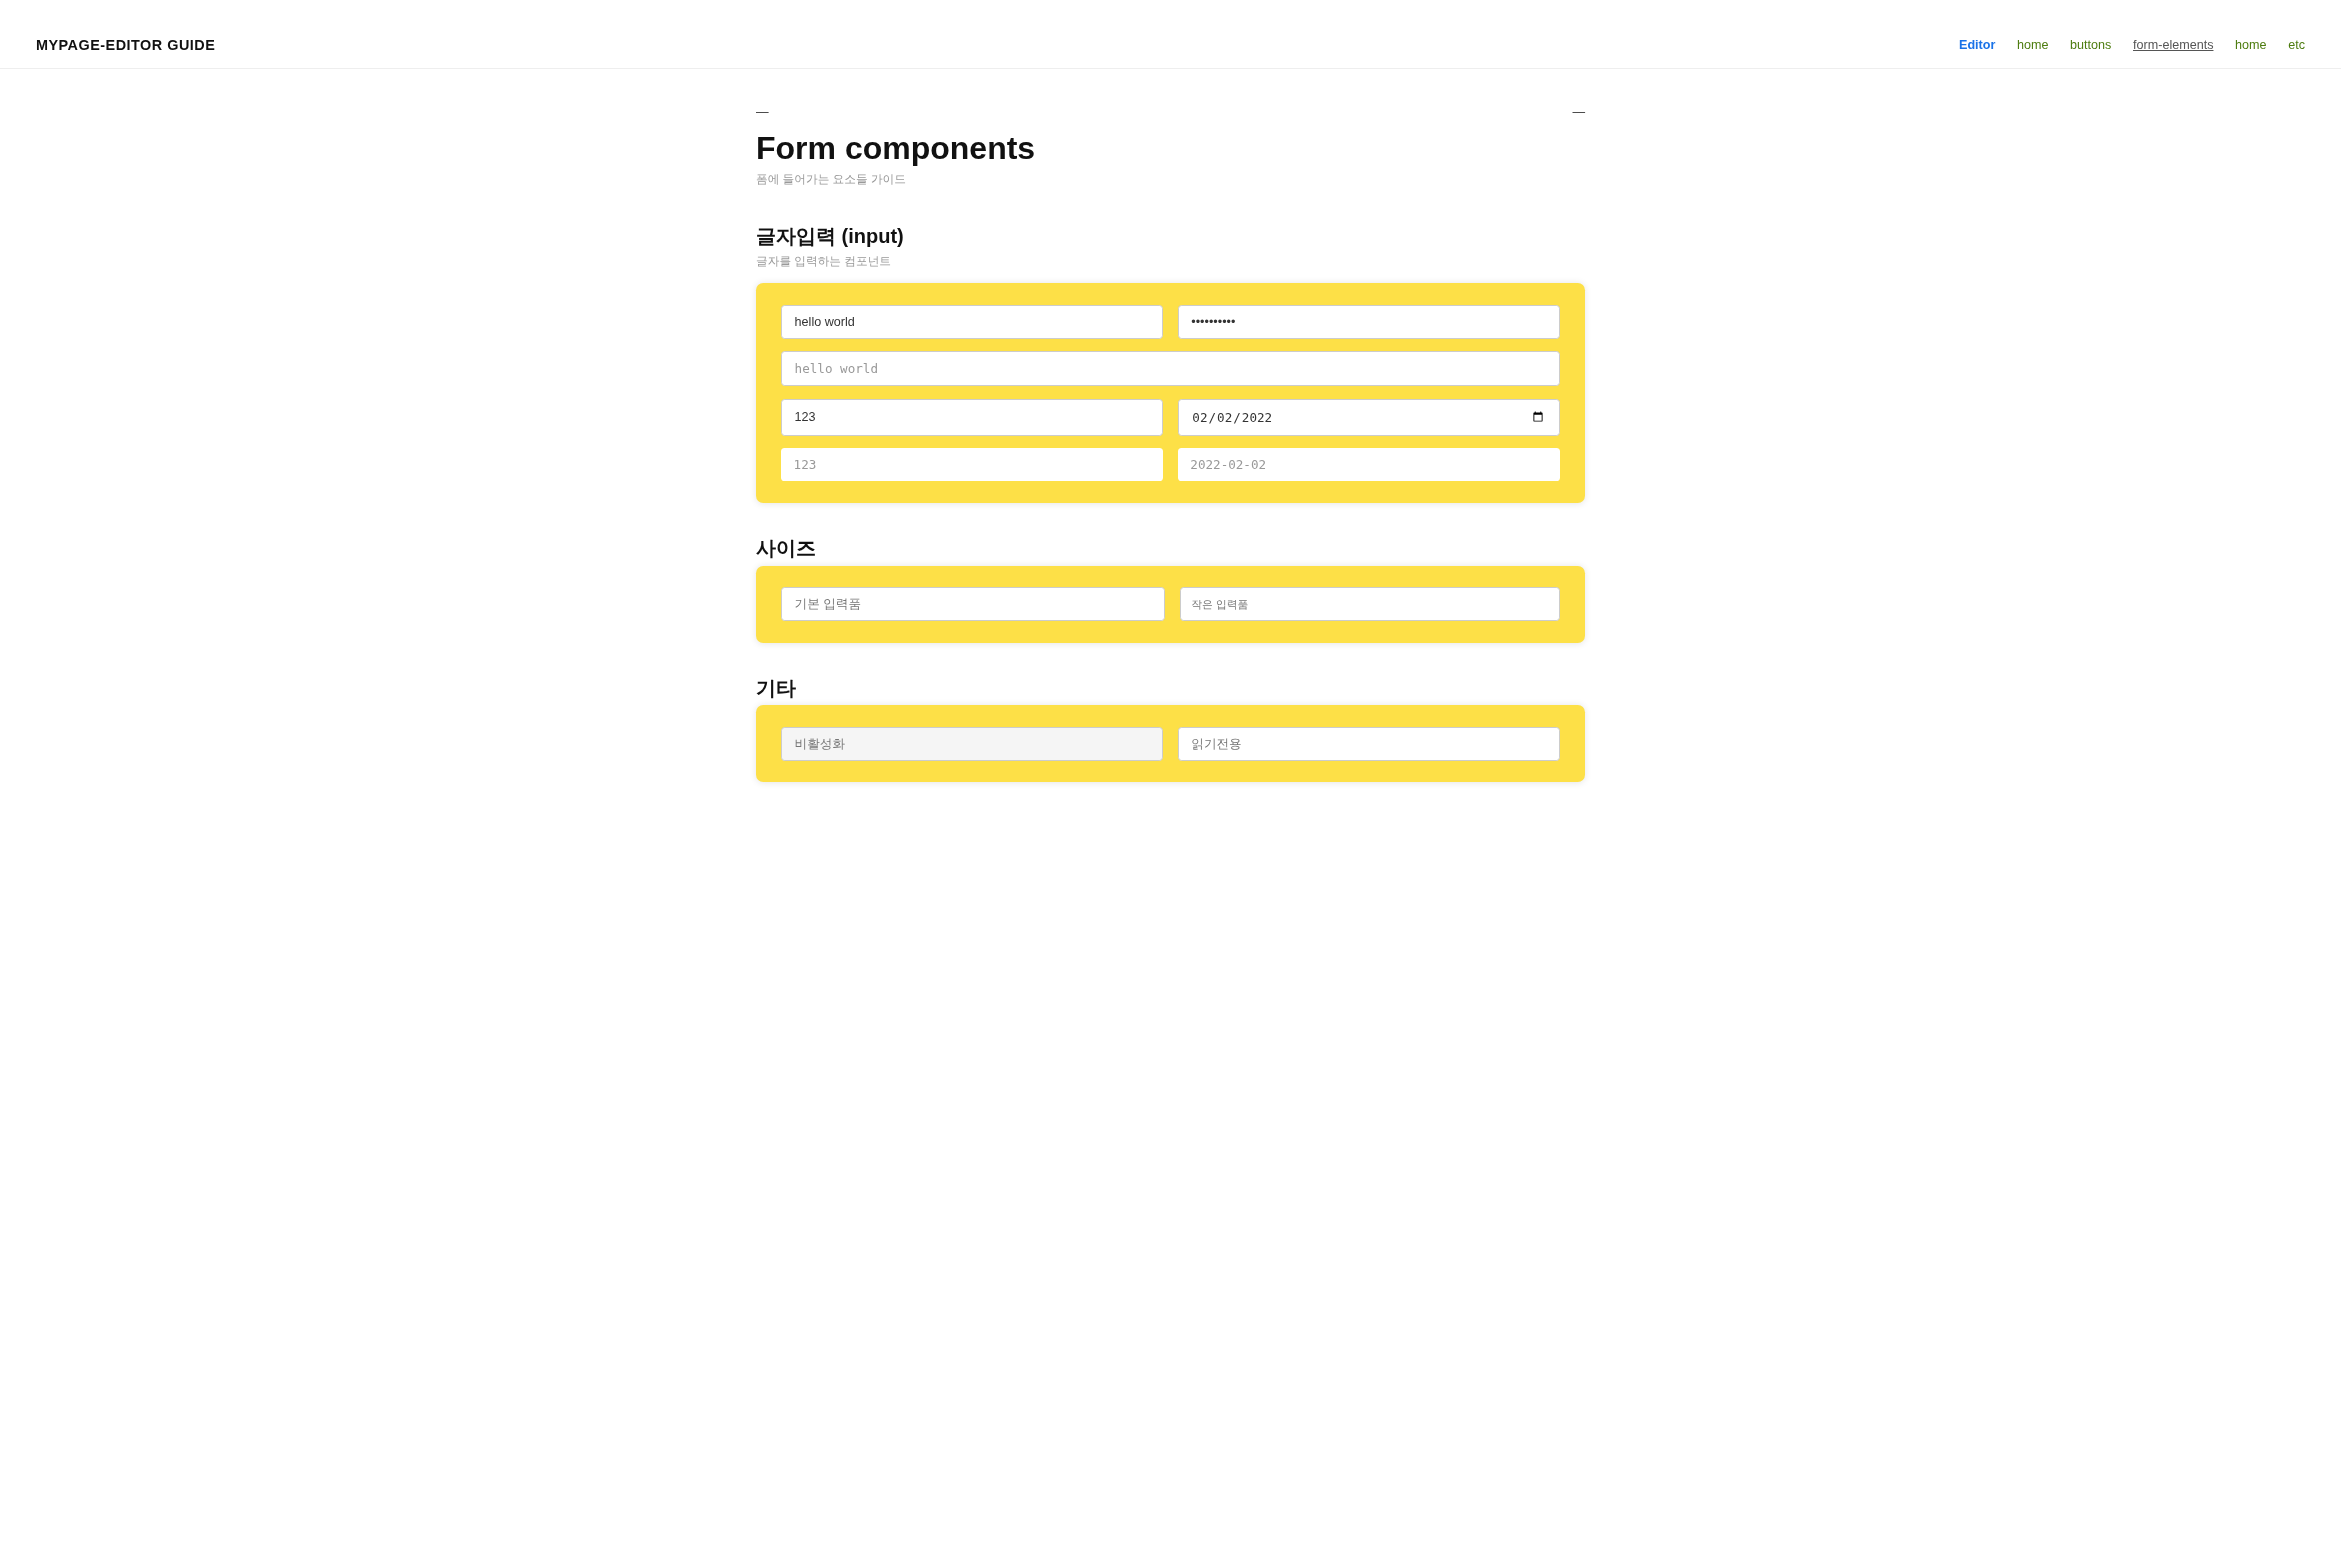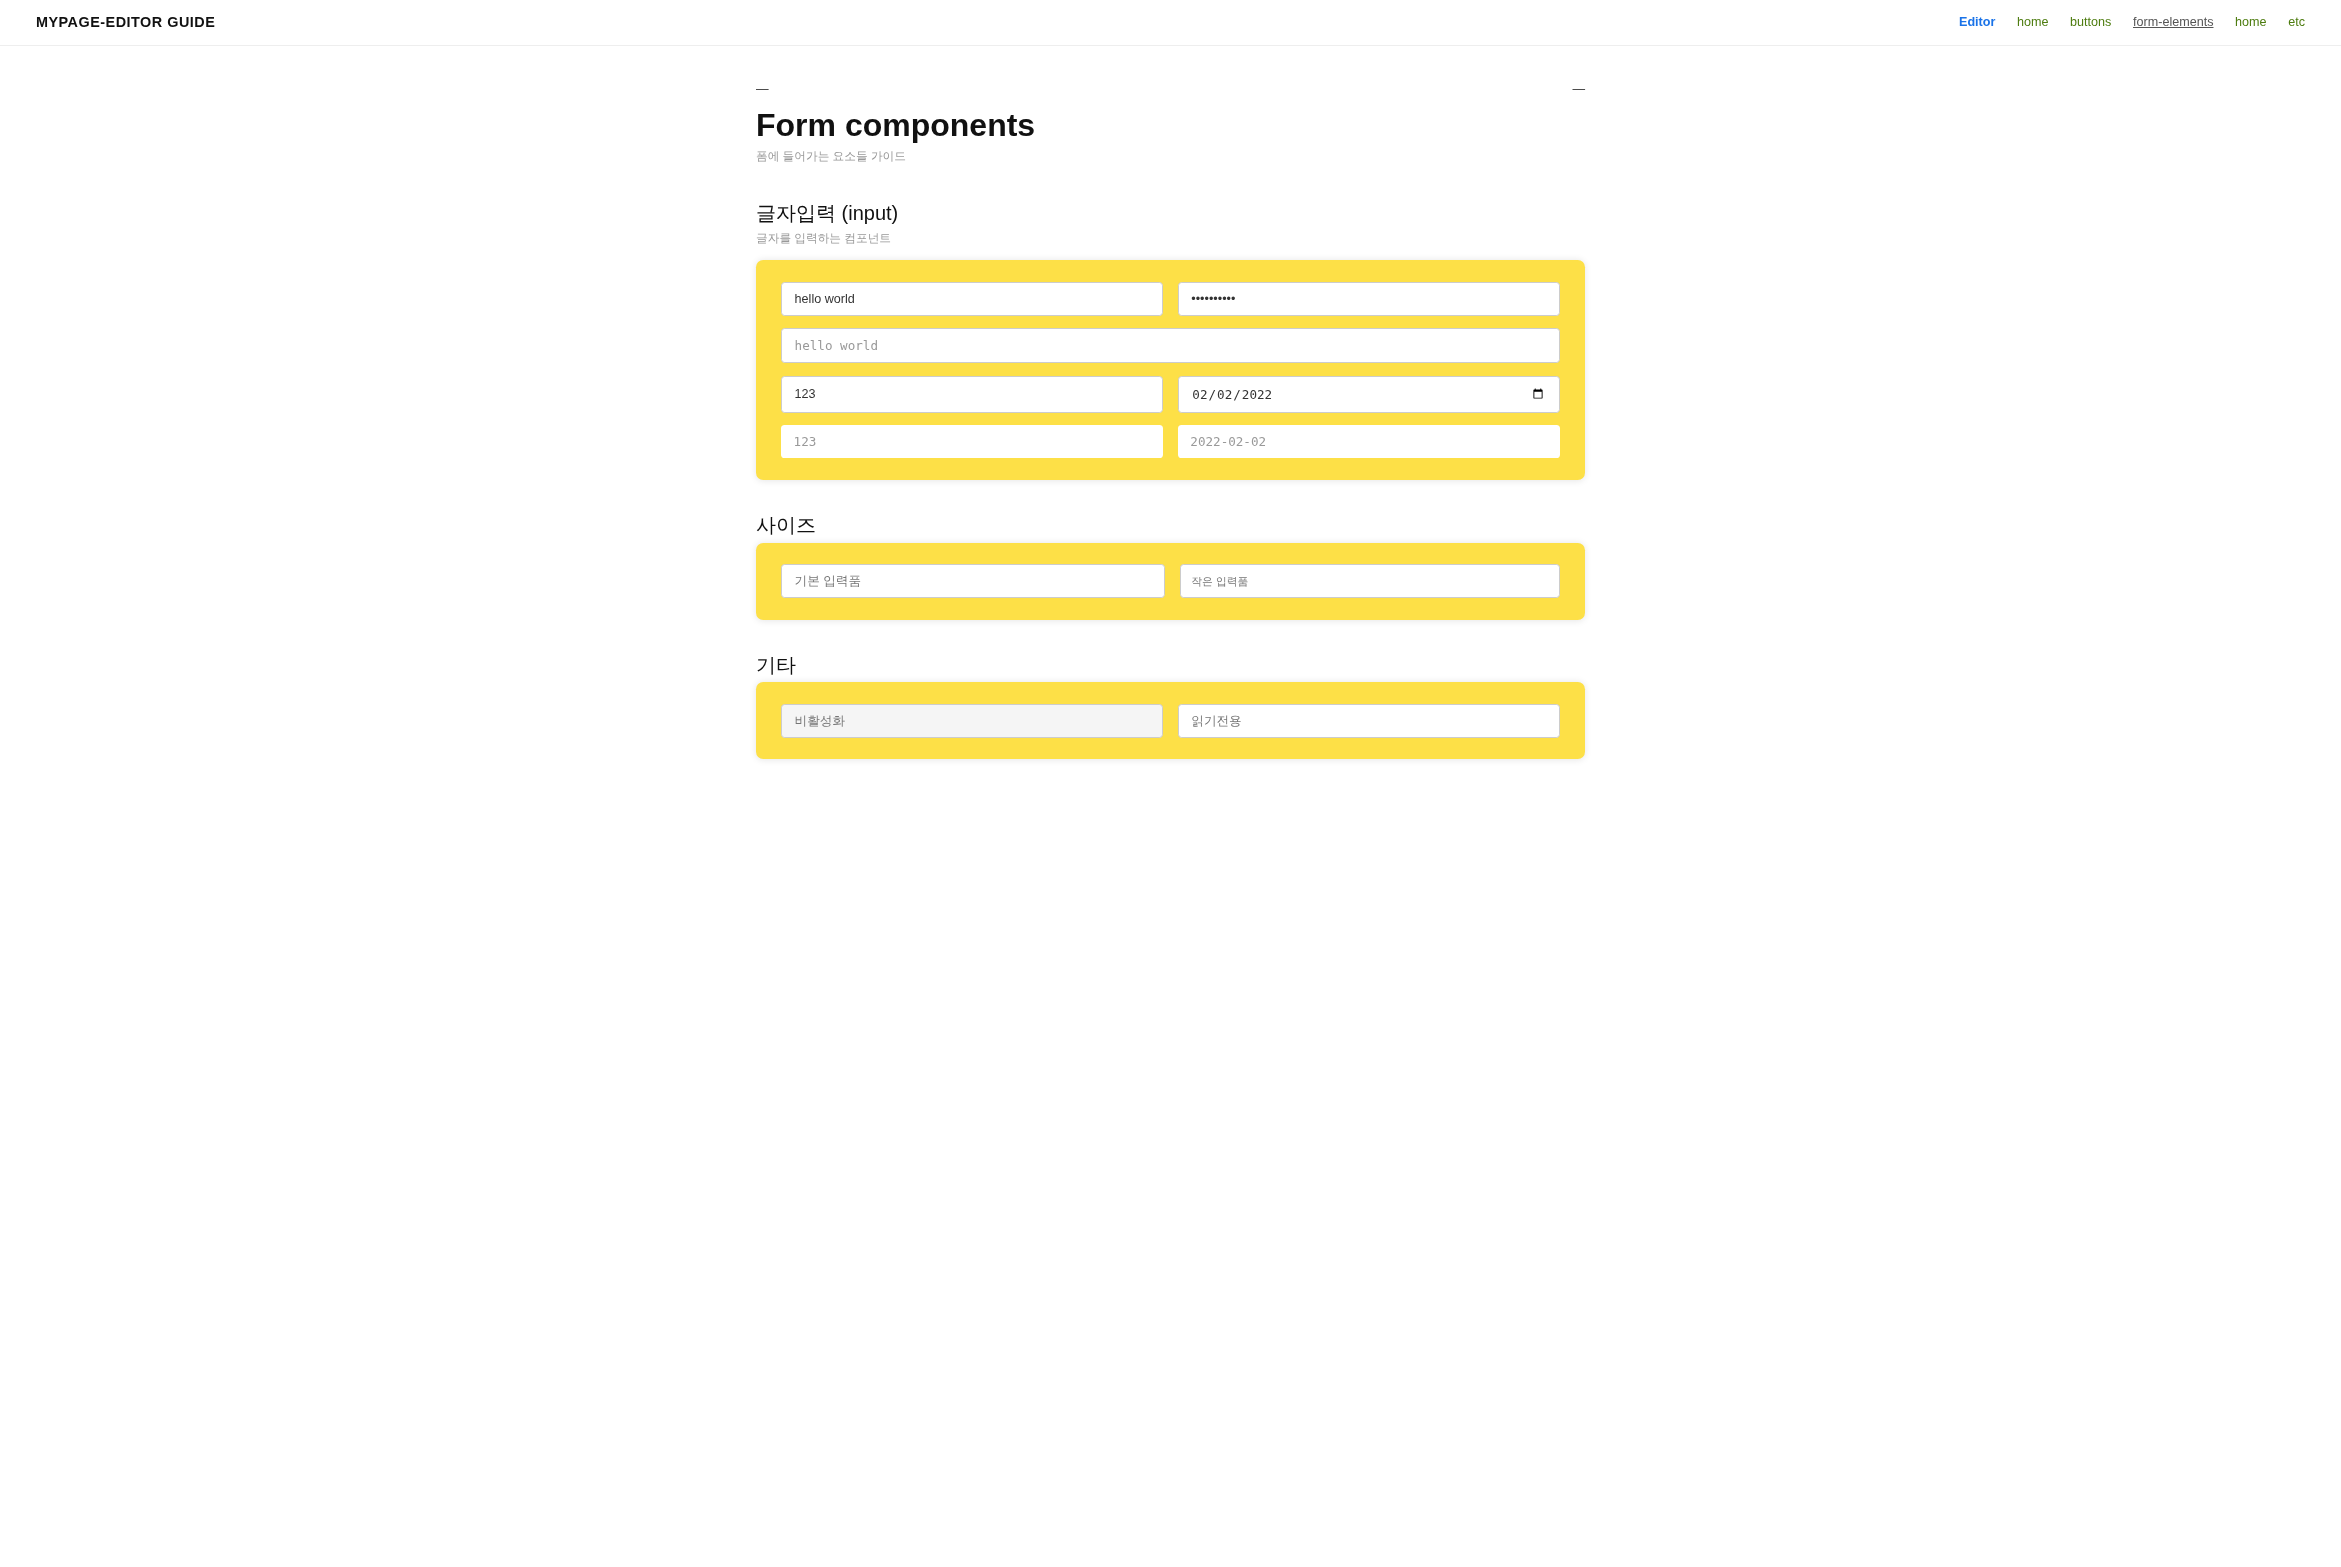--- a/index.html
+++ b/index.html
@@ -16,20 +16,21 @@
     }
 
     
     header {
       display: flex;
       align-items: center;
       justify-content: space-between;
       padding: 14.4px 36px;
       border-bottom: 0.9px solid #eee;
       background: #fff;
+      margin-top: 23px;
     }
 
     .site-title {
       font-weight: 900;
       font-size: 14.4px;
       letter-spacing: 0.5px;
       color: #111;
     }
 
     nav {
@@ -86,21 +87,21 @@
 
     .page-subtitle {
       font-size: 11.7px;
       color: #999;
       margin-bottom: 36px;
     }
 
     
     .section-heading {
       font-size: 20px;
-      font-weight: 400;
+      font-weight: 700;
       color: #111;
       margin-bottom: 3.6px;
     }
 
     .section-desc {
       font-size: 11.7px;
       color: #999;
       margin-bottom: 14.4px;
     }
 

